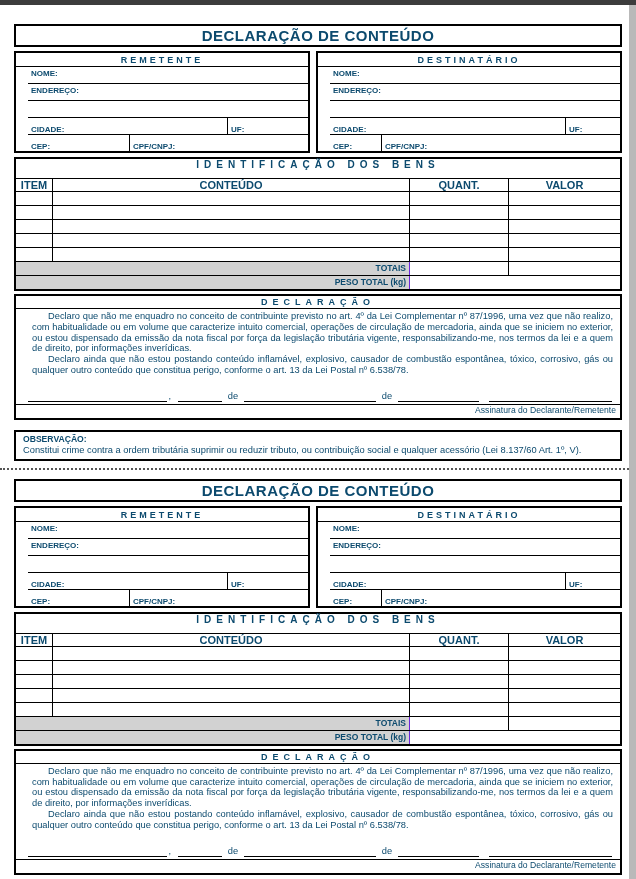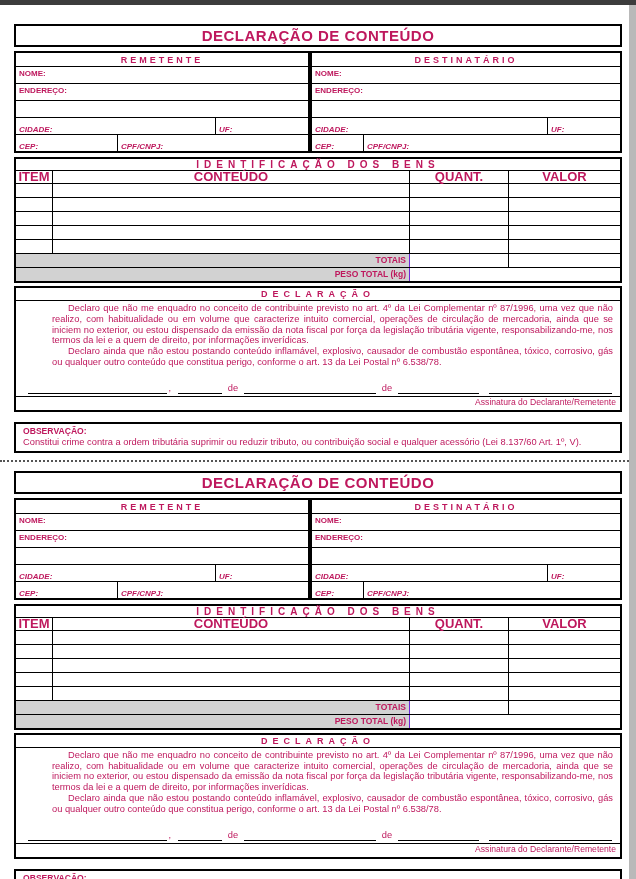--- a/index.html
+++ b/index.html
@@ -1,69 +1,69 @@
 <!DOCTYPE html>
 <html><head>
 <meta charset="utf-8">
 <style>
   * { margin:0; padding:0; box-sizing:border-box; }
   html,body { background:#ffffff; }
   .page {
     position:relative; width:636px; height:879px; background:#ffffff;
-    font-family:"Liberation Sans", sans-serif; color:#be185d; overflow:hidden;
+    font-family:"Liberation Sans", sans-serif; color:#0c4a6e; overflow:hidden;
   }
   .edge-top { position:absolute; top:0; left:0; width:636px; height:5px; background:#3c3c3c; z-index:5; }
   .edge-right { position:absolute; top:0; right:0; width:7px; height:879px; background:#b9b9b9; z-index:4; }
   .paper { position:absolute; top:24px; left:14px; width:608px; }
 
   
   .title-box { border:2px solid #000; height:23px; text-align:center; margin-bottom:4px; }
   .title-box span { font-weight:bold; font-size:15px; letter-spacing:0.5px; line-height:19px; }
 
   
-  .parties { display:flex; gap:0; margin-bottom:4px;justify-content:flex-end; }
+  .parties { display:flex; gap:6px; margin-bottom:4px;justify-content:flex-end; }
   .party { border:2px solid #000; background:#fff; }
   .party.sender { width:296px; }
   .party.recipient { flex:1; }
   .party-header { height:14px; border-bottom:1px solid #000; text-align:center;
                   font-weight:bold; font-size:9px; letter-spacing:3px; line-height:14px; }
-  .frow { height:17px; border-bottom:1px solid #000; display:flex; }
+  .frow { height:17px; border-bottom:1px solid #000; display:flex;margin-left:12px; }
   .frow:last-child { border-bottom:none; height:16px; }
   .lbl { font-weight:bold; font-size:8px; line-height:11px; padding:1px 0 0 3px; white-space:nowrap; }
-  .fcell { height:100%;font-style:italic; }
+  .fcell { height:100%; }
   .fcell.bord { border-left:1px solid #000; }
   .sender  .cell-city { width:199px; }  .sender  .cell-uf { flex:1; }
   .recipient .cell-city { width:235px; } .recipient .cell-uf { flex:1; }
   .sender  .cell-zip { width:101px; }   .sender  .cell-tax { flex:1; }
   .recipient .cell-zip { width:51px; }  .recipient .cell-tax { flex:1; }
 
   
   .goods { border:2px solid #000; margin-bottom:3px; }
   .goods-title { height:11px; text-align:center; font-weight:bold; font-size:10px;
                  letter-spacing:5px; line-height:11px; }
   .grow-line { display:flex; border-top:1px solid #000; }
   .c-item  { width:37px;  border-right:1px solid #000; }
   .c-cont  { flex:1;      border-right:1px solid #000; }
   .c-quant { width:99px;  border-right:1px solid #000; }
   .c-valor { width:111px;text-align:center; }
-  .ghead { height:13px; font-weight:bold; font-size:13px; text-align:center; }
+  .ghead { height:13px; font-weight:bold; font-size:11px; text-align:center;margin-top:8px; }
   .ghead > div { line-height:12px; }
   .gdata { height:14px; }
   .sum-label { background:#d2d2d2; text-align:right; font-weight:bold; font-size:8.5px;
                line-height:13px; padding-right:3px; border-right:1px solid #6d28d9; flex:1; }
   .sum-quant { width:99px; border-right:1px solid #000; background:#fff; }
   .sum-valor { width:111px; background:#fff; }
   .sum-wide  { width:210px; background:#fff; }
   .sumrow { height:14px; }
 
   
   .decl { border:2px solid #000; padding:0 0 2px 0; margin-bottom:10px; }
   .decl-title { text-align:center; font-weight:bold; font-size:9px; letter-spacing:5px;
                 line-height:12px; border-bottom:1px solid #000; }
-  .decl-body { padding:2px 7px 0 16px;margin-left:20px; }
+  .decl-body { padding:2px 7px 0 16px; }
   .decl-body p { font-size:9.3px; line-height:10.8px; text-align:justify; text-indent:16px; }
   .sig-row { display:flex; align-items:flex-end; height:26px; padding:0 8px 0 12px; }
   .bl { border-bottom:1px solid #000; height:12px; }
   .b1 { width:140px; } .b2 { width:44px; } .b3 { width:133px; } .b4 { width:82px; } .b5 { width:124px; margin-left:10px; }
   .sig-word { font-size:9.3px; line-height:11px; padding:0 6px; }
   .sig-comma { font-size:9.3px; line-height:11px; padding:0 7px 0 2px; }
   .sig-rule { border-top:1px solid #000; margin-top:2px; }
   .sig-label { text-align:right; font-size:8.6px; line-height:11px; padding-right:4px; }
 
   

